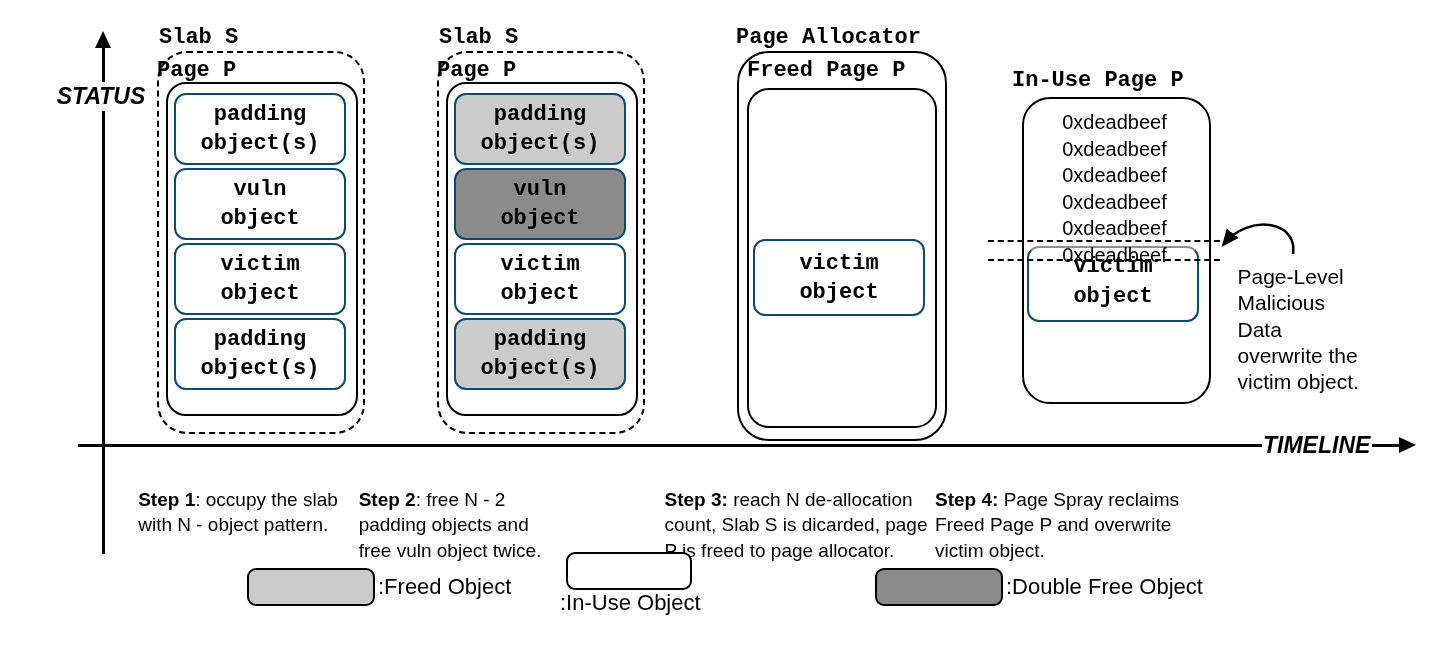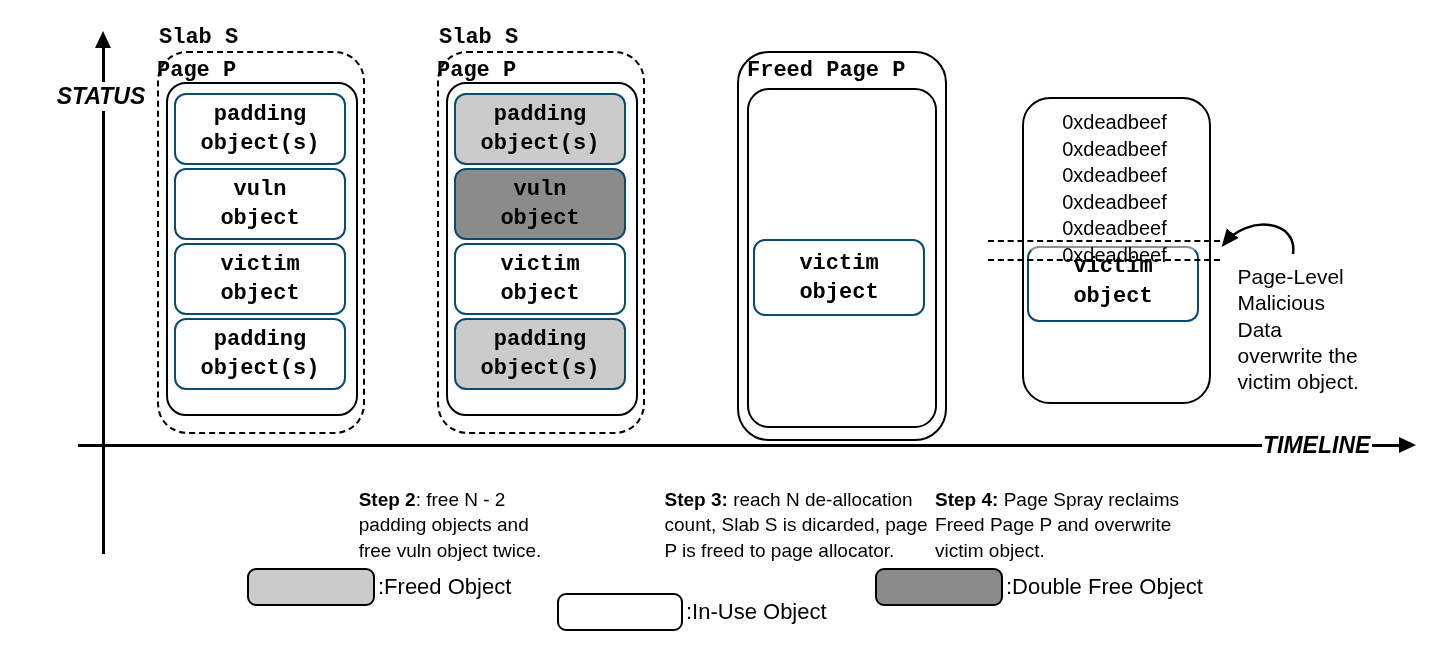--- a/index.html
+++ b/index.html
@@ -67,26 +67,28 @@
   <div class="abs page-box" style="left:446px;top:82px;width:188px;height:330px;"></div>
   <div class="abs obj freed" style="left:454px;top:93px;width:172px;height:72px;">padding
 object(s)</div>
   <div class="abs obj double-free" style="left:454px;top:168px;width:172px;height:72px;">vuln
 object</div>
   <div class="abs obj in-use" style="left:454px;top:243px;width:172px;height:72px;">victim
 object</div>
   <div class="abs obj freed" style="left:454px;top:318px;width:172px;height:72px;">padding
 object(s)</div>
 
+  <div class="abs mono title ctr" style="left:736px;top:25px;width:206px;">Page Allocator</div>
   <div class="abs page-box" style="left:737px;top:51px;width:206px;height:386px;border-radius:32px;"></div>
   <div class="abs mono title ctr" style="left:747px;top:58px;width:186px;z-index:2;">Freed Page P</div>
   <div class="abs page-box" style="left:747px;top:88px;width:186px;height:336px;border-width:2px;border-radius:22px;"></div>
   <div class="abs obj in-use" style="left:753px;top:239px;width:172px;height:77px;">victim
 object</div>
 
+  <div class="abs mono title ctr" style="left:1012px;top:68px;width:205px;">In-Use Page P</div>
   <div class="abs page-box" style="left:1022px;top:97px;width:185px;height:303px;border-radius:28px;"></div>
   <div class="abs obj in-use" style="left:1027px;top:246px;width:172px;height:76px;border-top-color:#8f8f8f;align-items:flex-end;padding-bottom:8px;line-height:30px;">victim
 object</div>
   <div class="abs" style="left:1024px;top:109px;width:181px;z-index:2;">
     <div class="spray-line">0xdeadbeef</div>
     <div class="spray-line">0xdeadbeef</div>
     <div class="spray-line">0xdeadbeef</div>
     <div class="spray-line">0xdeadbeef</div>
     <div class="spray-line">0xdeadbeef</div>
     <div class="spray-line">0xdeadbeef</div>
@@ -101,41 +103,45 @@
       </marker>
     </defs>
     <path d="M81,40 C86,6 36,0 12,30" fill="none" stroke="#000" stroke-width="2.5" marker-end="url(#ah)"></path>
   </svg>
 
   <div class="abs sans ctr pre" style="left:1306px;top:264px;transform:translateX(-50%);font-size:21px;line-height:26.3px;">Page-Level
 Malicious Data
 overwrite the
 victim object.</div>
 
+  <div class="abs step ctr pre" style="left:238px;top:461px;">
+    <b>Step 1</b><span>: occupy the slab
+with N - object pattern.</span>
+  </div>
   <div class="abs step ctr pre" style="left:450px;top:461px;">
     <b>Step 2</b><span>: free N - 2
 padding objects and
 free vuln object twice.</span>
   </div>
   <div class="abs step ctr pre" style="left:796px;top:461px;">
     <b>Step 3:</b><span> reach N de-allocation
 count, Slab S is dicarded, page
 P is freed to page allocator.</span>
   </div>
   <div class="abs step ctr pre" style="left:1057px;top:461px;">
     <b>Step 4:</b><span> Page Spray reclaims
 Freed Page P and overwrite
 victim object.</span>
   </div>
 
   <div class="abs legend-row" style="left:247px;top:568px;">
     <div class="swatch" style="width: 128px; background: rgb(203, 203, 203);"></div>
     <div class="legend-label">:Freed Object</div>
   </div>
-  <div class="abs legend-row" style="left:557px;top:593px;">
+  <div class="abs legend-row" style="left:557px;top:552px;flex-direction:column;">
     <div class="swatch" style="width: 126px; background: rgb(255, 255, 255);"></div>
     <div class="legend-label">:In-Use Object</div>
   </div>
   <div class="abs legend-row" style="left:875px;top:568px;">
     <div class="swatch" style="width: 128px; background: rgb(139, 139, 139);"></div>
     <div class="legend-label">:Double Free Object</div>
   </div>
 
 </div>
 

